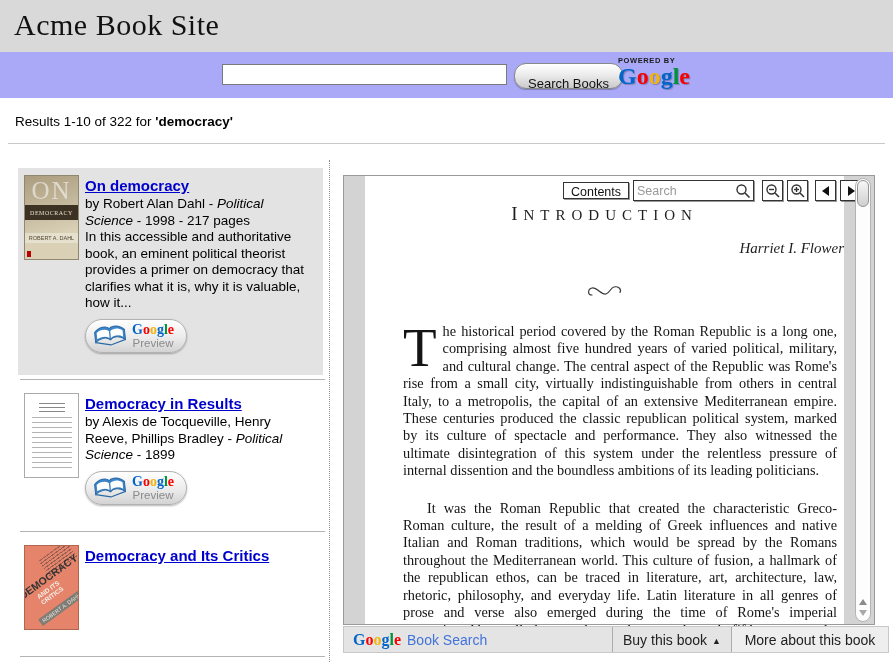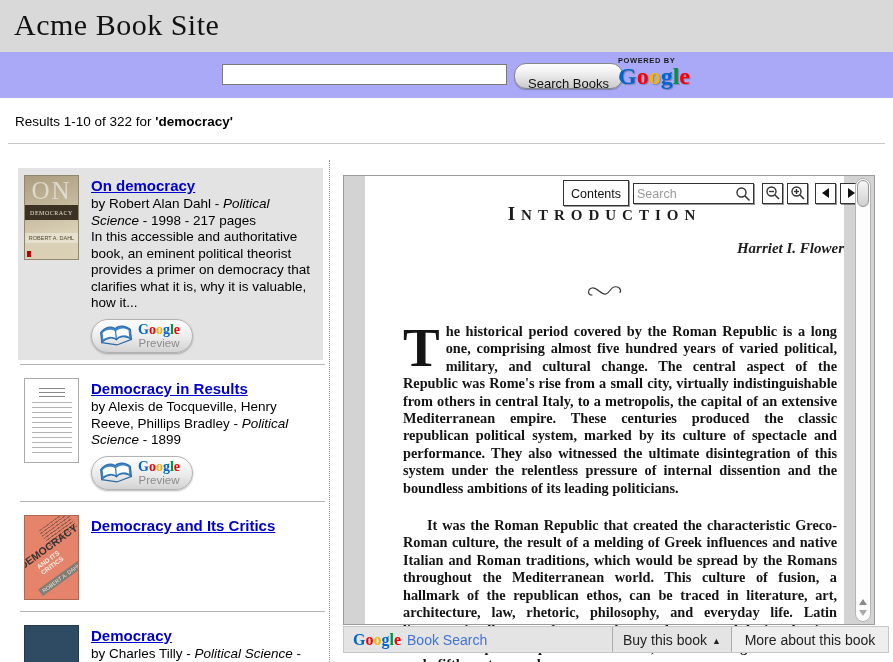--- a/index.html
+++ b/index.html
@@ -27,21 +27,21 @@
   .g-logo-big { font-size:24px; line-height:23px; text-shadow:1px 1px 1px rgba(0,0,0,.25); }
 
   
   .results-info { margin:16px 0 0 15px; font-size:13.5px; }
   .results-info b { font-weight:bold; }
   .top-rule { height:1px; background:#c9c9c9; margin:14px 8px 0 8px; }
 
   
   .left-col { position:absolute; left:18px; top:160px; width:312px; bottom:0;
               border-right:1px dotted #8f8f8f; }
-  .result-item { display:flex; gap:12px; width:305px; padding:7px 5px 7px 6px; }
+  .result-item { display:flex; gap:6px; width:305px; padding:7px 5px 22px 6px; }
   .result-item.selected { background:#e3e3e3; }
   .item-sep { width:305px; height:1px; background:#b3b3b3; margin:4px 0 6px 2px; }
   .result-body { width:228px; }
   .result-title { color:#0000cc; font-size:15px; font-weight:bold; text-decoration:underline;
                   display:inline-block; margin:2px 0 2px; cursor:pointer; }
   .result-byline, .result-snippet { font-size:13.5px; line-height:16.5px; }
   .result-byline i { font-style:italic; }
 
   
   .cover { width:55px; height:85px; position:relative; overflow:hidden; flex:none;
@@ -75,38 +75,38 @@
                  padding:3px 12px 3px 7px; border:1px solid #b2b2b2; border-radius:18px;
                  background:linear-gradient(#ffffff,#ebebeb 55%,#d3d3d3);
                  box-shadow:0 1px 2px rgba(0,0,0,.3); cursor:pointer; }
   .pv-text { text-align:center; line-height:1; }
   .g-logo-sm { font-size:14px; }
   .pv-line2 { font-size:11.5px; color:#8a8a8a; margin-top:1px; }
 
   
   .viewer-box { position:absolute; left:343px; top:175px; width:532px; height:450px;
                 border:1px solid #9a9a9a; background:#d3d3d3; }
-  .page-white { position:absolute; left:21px; top:0; width:479px; height:448px; background:#fff;font-weight:bold; }
+  .page-white { position:absolute; left:21px; top:0; width:479px; height:448px; background:#fff; }
 
   .bp-heading { margin-top:27px; text-align:center; font-family:"Liberation Serif", serif;
                 font-size:15px; letter-spacing:6px; color:#1d1d1d; }
   .bp-heading::first-letter { font-size:19px; }
   .bp-author { margin-top:15px; text-align:right; font-family:"Liberation Serif", serif;
                font-style:italic; font-size:15px; color:#1d1d1d; }
   .bp-ornament { margin-top:26px; text-align:center; }
   .bp-text { margin:20px 9px 0 38px; width:434px; font-family:"Liberation Serif", serif;
              font-size:14.3px; line-height:17.4px; text-align:justify; color:#141414; }
   .dropcap { float:left; font-size:55px; line-height:44px; padding:3px 6px 0 0;
              font-family:"Liberation Serif", serif; }
   .bp-para2 { text-indent:24px; }
 
   
   .vtoolbar { position:absolute; top:4px; left:219px; display:flex; align-items:center; gap:4px; }
   .tb-box { background:#fff; border:1px solid #333; box-shadow:1px 1px 0 rgba(0,0,0,.4); }
-  .contents-btn { height:26px; padding:2px 7px 0; font-size:12.5px; color:#111; cursor:pointer; }
+  .contents-btn { height:17px; padding:2px 7px 0; font-size:12.5px; color:#111; cursor:pointer; }
   .tb-search { position:relative; width:121px; height:21px; margin-right:4px; }
   .tb-search input { border:none; outline:none; width:98px; height:17px; margin:1px 0 0 3px;
                      font-size:12.5px; color:#444; }
   .tb-search input::placeholder { color:#999; }
   .tb-search svg { position:absolute; right:2px; top:2px; }
   .tb-btn { width:21px; height:21px; display:flex; align-items:center; justify-content:center;
             cursor:pointer; }
   .tb-btn.gap { margin-left:3px; }
 
   

